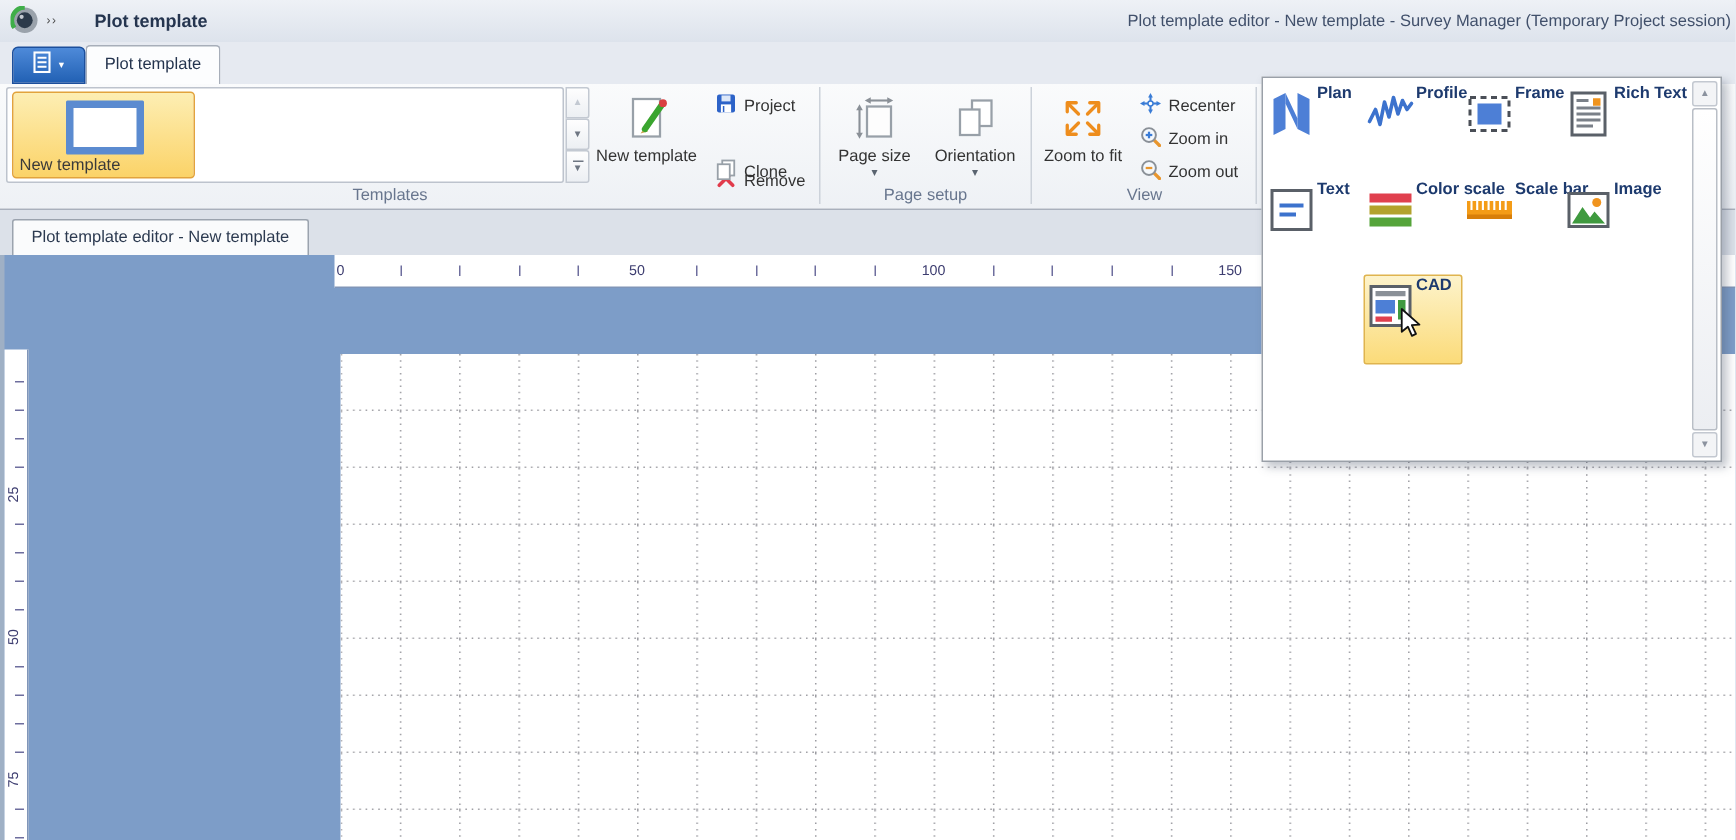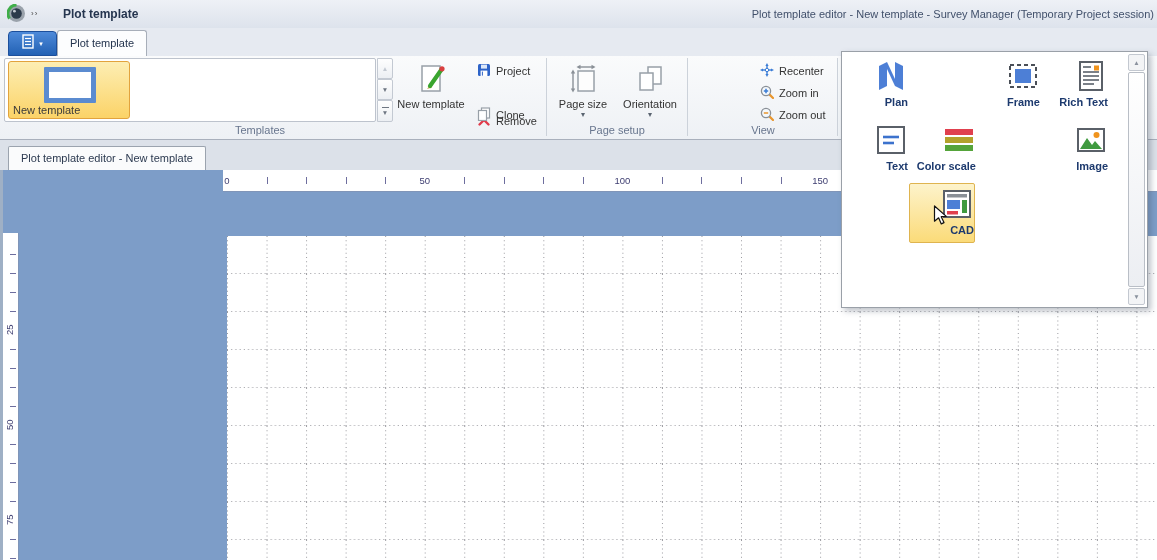--- a/index.html
+++ b/index.html
@@ -67,21 +67,21 @@
   .vruler{position:absolute;left:3px;top:63px;width:15px;height:327px;background:#fff;
     border-right:1px solid #8095b8;}
   .vtick{position:absolute;left:7px;width:6px;height:1px;background:#6e6e9e;}
   .vlab{position:absolute;left:0;width:14px;height:24px;writing-mode:vertical-rl;transform:rotate(180deg);
     font-size:9.5px;color:#3d3d70;text-align:center;line-height:14px;}
   .page{position:absolute;left:227px;top:66px;width:930px;height:324px;background:#fff;}
 
   
   .popup{position:absolute;left:841px;top:51px;width:307px;height:257px;background:#fff;
     border:1px solid #9aa0a8;box-sizing:border-box;box-shadow:3px 3px 6px rgba(70,80,100,.35);z-index:50;}
-  .pitem{position:absolute;width:64px;height:60px;display:flex;flex-direction:column;align-items:flex-end;}
+  .pitem{position:absolute;width:64px;height:60px;display:flex;flex-direction:row;align-items:flex-start;}
   .pitem .picon{height:40px;display:flex;align-items:center;justify-content:center;}
   .pitem .plabel{font-size:11px;font-weight:bold;color:#1d3a6e;white-space:nowrap;}
   .pitem.sel{background:linear-gradient(#fdf3cb,#fbdb79);border:1px solid #dfb44f;border-radius:2px;
     box-sizing:border-box;width:66px;height:60px;}
   .psb{position:absolute;right:2px;top:2px;width:17px;height:251px;}
   .psb .btn{position:absolute;left:0;width:17px;height:17px;background:#f3f4f6;border:1px solid #c3c8d0;
     border-radius:2px;box-sizing:border-box;font-size:6.5px;color:#8b929e;
     display:flex;align-items:center;justify-content:center;}
   .psb .thumb{position:absolute;left:0;top:18px;width:17px;height:215px;box-sizing:border-box;
     background:linear-gradient(#fff,#eceef2);border:1px solid #b9bec6;border-radius:2px;}
@@ -206,20 +206,35 @@
           <rect x="13" y="3" width="13" height="17" fill="#fff" stroke="#98a0a8" stroke-width="1.5"></rect>
           <rect x="5" y="9" width="13" height="17" fill="#fff" stroke="#98a0a8" stroke-width="1.5"></rect>
         </svg>
       </span>
       <span class="lbl">Orientation</span>
       <span class="dd-arrow">▾</span>
     </div>
     <div class="glabel" style="left:547px;width:140px;">Page setup</div>
     <div class="gsep" style="left:687px;"></div>
 
+    <div class="bigbtn" style="left:691px;width:62px;">
+      <span class="ico">
+        <svg width="30" height="30" viewBox="0 0 30 30" fill="none" stroke="#ee8d1d" stroke-width="2.2" stroke-linecap="round" stroke-linejoin="round">
+          <line x1="12" y1="12" x2="6" y2="6"></line>
+            <polyline points="4.5,10.5 4.5,4.5 10.5,4.5"></polyline>
+          <line x1="18" y1="12" x2="24" y2="6"></line>
+            <polyline points="19.5,4.5 25.5,4.5 25.5,10.5"></polyline>
+          <line x1="12" y1="18" x2="6" y2="24"></line>
+            <polyline points="4.5,19.5 4.5,25.5 10.5,25.5"></polyline>
+          <line x1="18" y1="18" x2="24" y2="24"></line>
+            <polyline points="25.5,19.5 25.5,25.5 19.5,25.5"></polyline>
+        </svg>
+      </span>
+      <span class="lbl">Zoom to fit</span>
+    </div>
     <div class="sbtn" style="left:757px;top:4px;">
       <span>
         <svg width="14" height="14" viewBox="0 0 14 14">
           <line x1="7" y1="2.5" x2="7" y2="11.5" stroke="#3a7cd6" stroke-width="1.4"></line>
           <line x1="2.5" y1="7" x2="11.5" y2="7" stroke="#3a7cd6" stroke-width="1.4"></line>
           <polygon points="7,0 5.4,3 8.6,3" fill="#3a7cd6"></polygon>
           <polygon points="7,14 5.4,11 8.6,11" fill="#3a7cd6"></polygon>
           <polygon points="0,7 3,5.4 3,8.6" fill="#3a7cd6"></polygon>
           <polygon points="14,7 11,5.4 11,8.6" fill="#3a7cd6"></polygon>
           <circle cx="7" cy="7" r="1.7" fill="#fff" stroke="#3a7cd6" stroke-width="1"></circle>
@@ -319,20 +334,28 @@
     <div class="pitem" style="left:2px;top:4px;">
       <span class="picon">
         <svg width="34" height="34" viewBox="0 0 34 34">
           <path d="M5 7 L13 3 L13 27 L5 31 Z" fill="#4d7fd6"></path>
           <path d="M21 3 L29 7 L29 31 L21 27 Z" fill="#4d7fd6"></path>
           <path d="M13 3 L21 20 L21 27 L13 10 Z" fill="#4d7fd6"></path>
         </svg>
       </span>
       <span class="plabel">Plan</span>
     </div>
+    <div class="pitem" style="left:68px;top:4px;">
+      <span class="picon">
+        <svg width="34" height="34" viewBox="0 0 34 34">
+          <polyline points="3,22 7,14 10,24 13,9 16,19 19,6 22,17 25,8 28,14 31,10" fill="none" stroke="#3c72cd" stroke-width="2.4" stroke-linecap="round" stroke-linejoin="round"></polyline>
+        </svg>
+      </span>
+      <span class="plabel">Profile</span>
+    </div>
     <div class="pitem" style="left:134px;top:4px;">
       <span class="picon">
         <svg width="34" height="34" viewBox="0 0 34 34">
           <rect x="4" y="6" width="26" height="22" fill="none" stroke="#4a4f57" stroke-width="2" stroke-dasharray="4 3"></rect>
           <rect x="9" y="10" width="16" height="14" fill="#4d7fd6"></rect>
         </svg>
       </span>
       <span class="plabel">Frame</span>
     </div>
     <div class="pitem" style="left:200px;top:4px;width:66px;">
@@ -362,20 +385,38 @@
     </div>
     <div class="pitem" style="left:68px;top:68px;width:66px;">
       <span class="picon">
         <svg width="34" height="34" viewBox="0 0 34 34">
           <rect x="3" y="6" width="28" height="6" fill="#e0404e"></rect>
           <rect x="3" y="14" width="28" height="6" fill="#b3a22c"></rect>
           <rect x="3" y="22" width="28" height="6" fill="#55a43a"></rect>
         </svg>
       </span>
       <span class="plabel">Color scale</span>
+    </div>
+    <div class="pitem" style="left:134px;top:68px;width:66px;">
+      <span class="picon">
+        <svg width="34" height="34" viewBox="0 0 34 34">
+          <rect x="2" y="11" width="30" height="12" fill="#f49c17"></rect>
+          <rect x="2" y="20" width="30" height="3" fill="#d87f0a"></rect>
+          <g stroke="#fff" stroke-width="1.4">
+            <line x1="5" y1="11" x2="5" y2="17"></line>
+              <line x1="8.8" y1="11" x2="8.8" y2="17"></line>
+            <line x1="12.6" y1="11" x2="12.6" y2="17"></line>
+              <line x1="16.4" y1="11" x2="16.4" y2="17"></line>
+            <line x1="20.2" y1="11" x2="20.2" y2="17"></line>
+              <line x1="24" y1="11" x2="24" y2="17"></line>
+            <line x1="27.8" y1="11" x2="27.8" y2="17"></line>
+          </g>
+        </svg>
+      </span>
+      <span class="plabel">Scale bar</span>
     </div>
     <div class="pitem" style="left:200px;top:68px;width:66px;">
       <span class="picon">
         <svg width="34" height="34" viewBox="0 0 34 34">
           <rect x="4" y="6" width="26" height="22" fill="#fff" stroke="#5a6068" stroke-width="2"></rect>
           <circle cx="22.5" cy="12" r="3" fill="#f0941e"></circle>
           <path d="M6 26 L13 15 L18 22 L21 18 L28 26 Z" fill="#3f9a3f"></path>
         </svg>
       </span>
       <span class="plabel">Image</span>

